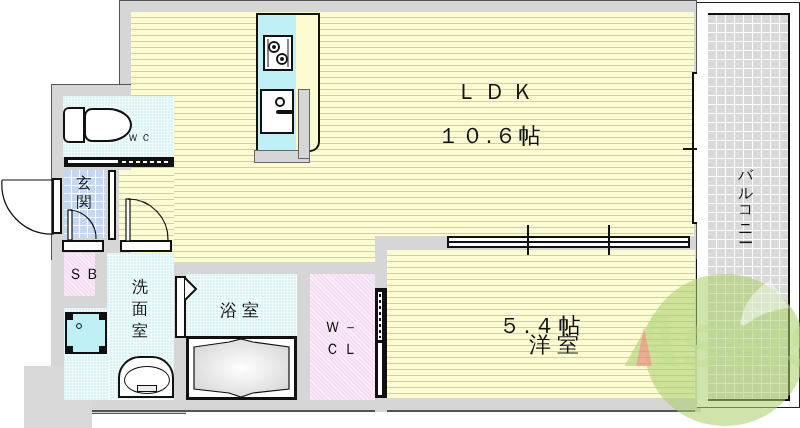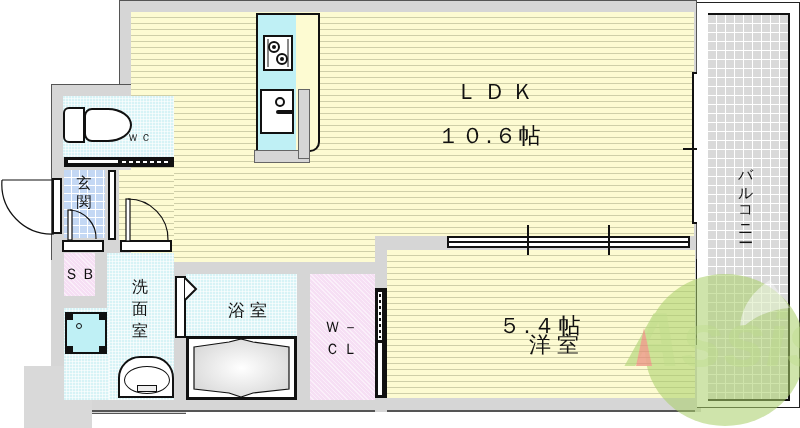--- a/index.html
+++ b/index.html
@@ -130,21 +130,21 @@
 <div class="abs" style="left:62px; top:240px; width:42px; height:12px; background:#fff; border:2.5px solid #111; box-sizing:border-box;"></div>
 <div class="abs" style="left:120px; top:240px; width:52px; height:12px; background:#fff; border:2.5px solid #111; box-sizing:border-box;"></div>
 
 <div class="abs floor-yellow" style="left:119px; top:170px; width:55px; height:70px;"></div>
 <svg class="abs" style="left:124px; top:198px;" width="46" height="44" viewBox="0 0 46 44">
   <rect x="2" y="1" width="4" height="42" fill="#fff" stroke="#111" stroke-width="1.2"></rect>
   <path d="M4 1 A 40 40 0 0 1 44 42" fill="none" stroke="#111" stroke-width="1.2"></path>
 </svg>
 
 <div class="abs floor-pink" style="left:64px; top:253px; width:31px; height:43px;"></div>
-<div class="label" style="left:64px; top:265px; font-size:15px; width:28px; letter-spacing:2px;">ＳＢ</div>
+<div class="label" style="left:64px; top:265px; font-size:15px; width:42px; letter-spacing:2px;">ＳＢ</div>
 
 <div class="abs floor-blue" style="left:107px; top:253px; width:67px; height:147px;"></div>
 <div class="abs floor-blue" style="left:64px; top:308px; width:45px; height:92px;"></div>
 <div class="label" style="left:130px; top:276px; font-size:16px; width:20px; white-space:normal; word-break:break-all; letter-spacing:0; line-height:22px;">洗面室</div>
 
 <div class="abs" style="left:65px; top:312px; width:42px; height:42px; background:#bff0f5; border:2px solid #111; box-sizing:border-box;">
   <div class="abs blk" style="left:0; top:0; width:6px; height:6px;"></div>
   <div class="abs blk" style="right:0; top:0; width:6px; height:6px;"></div>
   <div class="abs blk" style="left:0; bottom:0; width:6px; height:6px;"></div>
   <div class="abs blk" style="right:0; bottom:0; width:6px; height:6px;"></div>
@@ -155,21 +155,21 @@
   <div class="abs" style="left:4px; top:8px; width:44px; height:26px; border:1.5px solid #111; border-radius:50%;"></div>
   <div class="abs" style="left:17px; top:27px; width:18px; height:5px; border:1.2px solid #111; background:#eee;"></div>
 </div>
 
 <div class="abs floor-blue" style="left:186px; top:274px; width:111px; height:126px;"></div>
 
 <div class="abs" style="left:175px; top:276px; width:11px; height:62px; background:#fff; border:2.5px solid #111; box-sizing:border-box;"></div>
 <svg class="abs" style="left:184px; top:276px;" width="14" height="26" viewBox="0 0 14 26">
   <path d="M1 2 L12 13 L1 24" fill="#fff" stroke="#111" stroke-width="2"></path>
 </svg>
-<div class="label label-md" style="left:212px; top:300px; width:60px; letter-spacing:5px;text-align:right;">浴室</div>
+<div class="label label-md" style="left:212px; top:300px; width:60px; letter-spacing:5px;">浴室</div>
 
 <div class="abs" style="left:186px; top:336px; width:111px; height:64px; background:#fff; border:3px solid #111; box-sizing:border-box;">
   <svg width="105" height="58" viewBox="0 0 105 58" style="position:absolute;left:0;top:0;">
     <defs>
       <radialGradient id="tubg" cx="50%" cy="50%" r="60%">
         <stop offset="0%" stop-color="#ffffff"></stop>
         <stop offset="100%" stop-color="#d8d8d8"></stop>
       </radialGradient>
     </defs>
     <path d="M5 8 L40 3 L52 0 L64 3 L100 8 L100 50 L64 54 L52 58 L40 54 L5 50 Z" fill="url(#tubg)" stroke="#111" stroke-width="1.2"></path>

